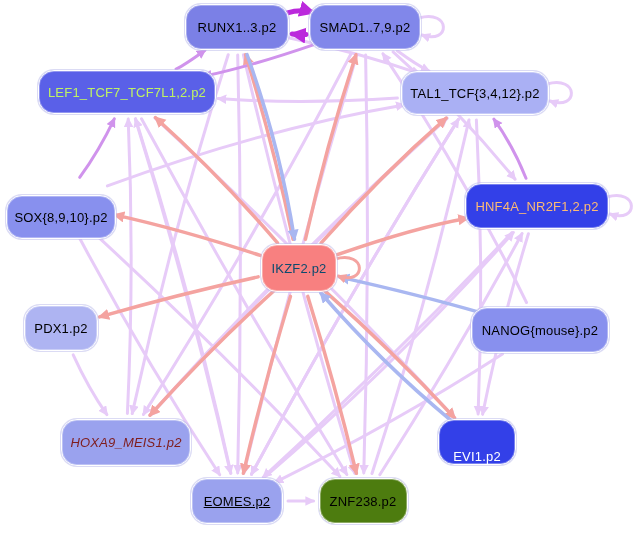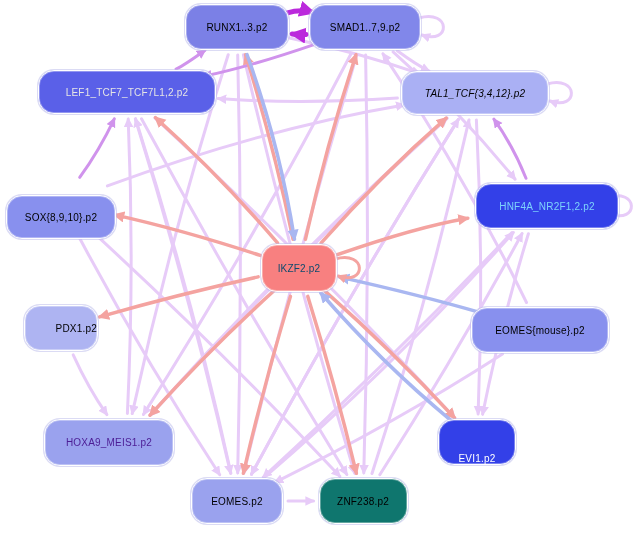--- a/index.html
+++ b/index.html
@@ -3,21 +3,21 @@
 <meta charset="utf-8">
 <style>
   html,body{margin:0;padding:0;background:#ffffff;}
   #stage{
     position:relative;width:640px;height:536px;background:#ffffff;overflow:hidden;
     font-family:"Liberation Sans", sans-serif;
   }
   #edge-layer{position:absolute;left:0;top:0;}
   .node{
     position:absolute;display:flex;align-items:center;justify-content:center;
-    border-radius:16px;font-size:10px;letter-spacing:0.2px;white-space:nowrap;
+    border-radius:16px;font-size:13px;letter-spacing:0.2px;white-space:nowrap;
     border:1.5px solid #ffffff;
     box-shadow:0 0 0 1px rgba(190,190,235,0.55), inset 0 0 0 1px rgba(255,255,255,0.35);
     cursor:pointer;box-sizing:border-box;
   }
 </style>
 </head>
 <body>
 
 <div id="stage">
   <svg id="edge-layer" width="640" height="536" viewBox="0 0 640 536">
@@ -95,47 +95,47 @@
       <path d="M 607 197 C 639 188, 639 224, 610 214" fill="none" stroke="#e7cbf8" stroke-width="3" stroke-linecap="round" marker-end="url(#arr-lavender)"></path>
       <path d="M 335 259 C 367 250, 367 286, 338 276" fill="none" stroke="#f4a3a0" stroke-width="3" stroke-linecap="round" marker-end="url(#arr-salmon)"></path>
     </svg>
   <div id="nodes">
       <div class="node" style="left: 185px; top: 4px; width: 104px; height: 46px; background: rgb(123, 128, 230); color: rgb(0, 0, 0);">
         <span>RUNX1..3.p2</span>
       </div>
       <div class="node" style="left: 309px; top: 4px; width: 112px; height: 46px; background: rgb(129, 135, 234); color: rgb(0, 0, 0); align-items: center;">
         <span>SMAD1..7,9.p2</span>
       </div>
-      <div class="node" style="left: 38px; top: 70px; width: 178px; height: 44px; background: rgb(90, 96, 232); color: #e5e5e5; align-items: center;">
+      <div class="node" style="left: 38px; top: 70px; width: 178px; height: 44px; background: rgb(90, 96, 232); color: #bef264; align-items: center;">
         <span>LEF1_TCF7_TCF7L1,2.p2</span>
       </div>
-      <div class="node" style="left: 401px; top: 71px; width: 148px; height: 44px; background: rgb(170, 176, 244); color: rgb(0, 0, 0); font-style: italic;">
+      <div class="node" style="left: 401px; top: 71px; width: 148px; height: 44px; background: rgb(170, 176, 244); color: rgb(0, 0, 0);">
         <span>TAL1_TCF{3,4,12}.p2</span>
       </div>
       <div class="node" style="left: 6px; top: 195px; width: 110px; height: 44px; background: rgb(136, 144, 238); color: rgb(0, 0, 0);">
         <span>SOX{8,9,10}.p2</span>
       </div>
-      <div class="node" style="left: 475px; top: 183px; width: 144px; height: 46px; background: rgb(51, 64, 232); color: #7dd3fc;">
+      <div class="node" style="left: 465px; top: 183px; width: 144px; height: 46px; background: rgb(51, 64, 232); color: #fdba74;">
         <span>HNF4A_NR2F1,2.p2</span>
       </div>
       <div class="node" style="left: 261px; top: 244px; width: 76px; height: 48px; background: rgb(248, 128, 128); color: #0c4a6e;">
         <span>IKZF2.p2</span>
       </div>
-      <div class="node" style="left: 24px; top: 305px; width: 74px; height: 46px; background: rgb(174, 180, 242); color: rgb(0, 0, 0); justify-content: flex-end;">
+      <div class="node" style="left: 24px; top: 305px; width: 74px; height: 46px; background: rgb(174, 180, 242); color: rgb(0, 0, 0);">
         <span>PDX1.p2</span>
       </div>
       <div class="node" style="left: 471px; top: 307px; width: 138px; height: 46px; background: rgb(136, 144, 238); color: rgb(0, 0, 0);">
-        <span>EOMES{mouse}.p2</span>
+        <span>NANOG{mouse}.p2</span>
       </div>
-      <div class="node" style="left: 44px; top: 418.5px; width: 130px; height: 47px; background: rgb(154, 162, 238); color: #4c1d95;">
+      <div class="node" style="left: 61px; top: 418.5px; width: 130px; height: 47px; background: rgb(154, 162, 238); color: #7f1d1d; font-style: italic;">
         <span>HOXA9_MEIS1.p2</span>
       </div>
       <div class="node" style="left: 438px; top: 419px; width: 78px; height: 46px; background: rgb(51, 64, 232); color: rgb(255, 255, 255); align-items: flex-end;">
         <span>EVI1.p2</span>
       </div>
-      <div class="node" style="left: 191px; top: 478px; width: 92px; height: 46px; background: rgb(154, 162, 238); color: rgb(0, 0, 0);">
+      <div class="node" style="left: 191px; top: 478px; width: 92px; height: 46px; background: rgb(154, 162, 238); color: rgb(0, 0, 0); text-decoration: underline;">
         <span>EOMES.p2</span>
       </div>
-      <div class="node" style="left: 318.5px; top: 478px; width: 89px; height: 46px; background: #0f766e; color: rgb(0, 0, 0);">
+      <div class="node" style="left: 318.5px; top: 478px; width: 89px; height: 46px; background: #4d7c0f; color: rgb(0, 0, 0);">
         <span>ZNF238.p2</span>
       </div>
     </div>
 </div>
 
 </body></html>

